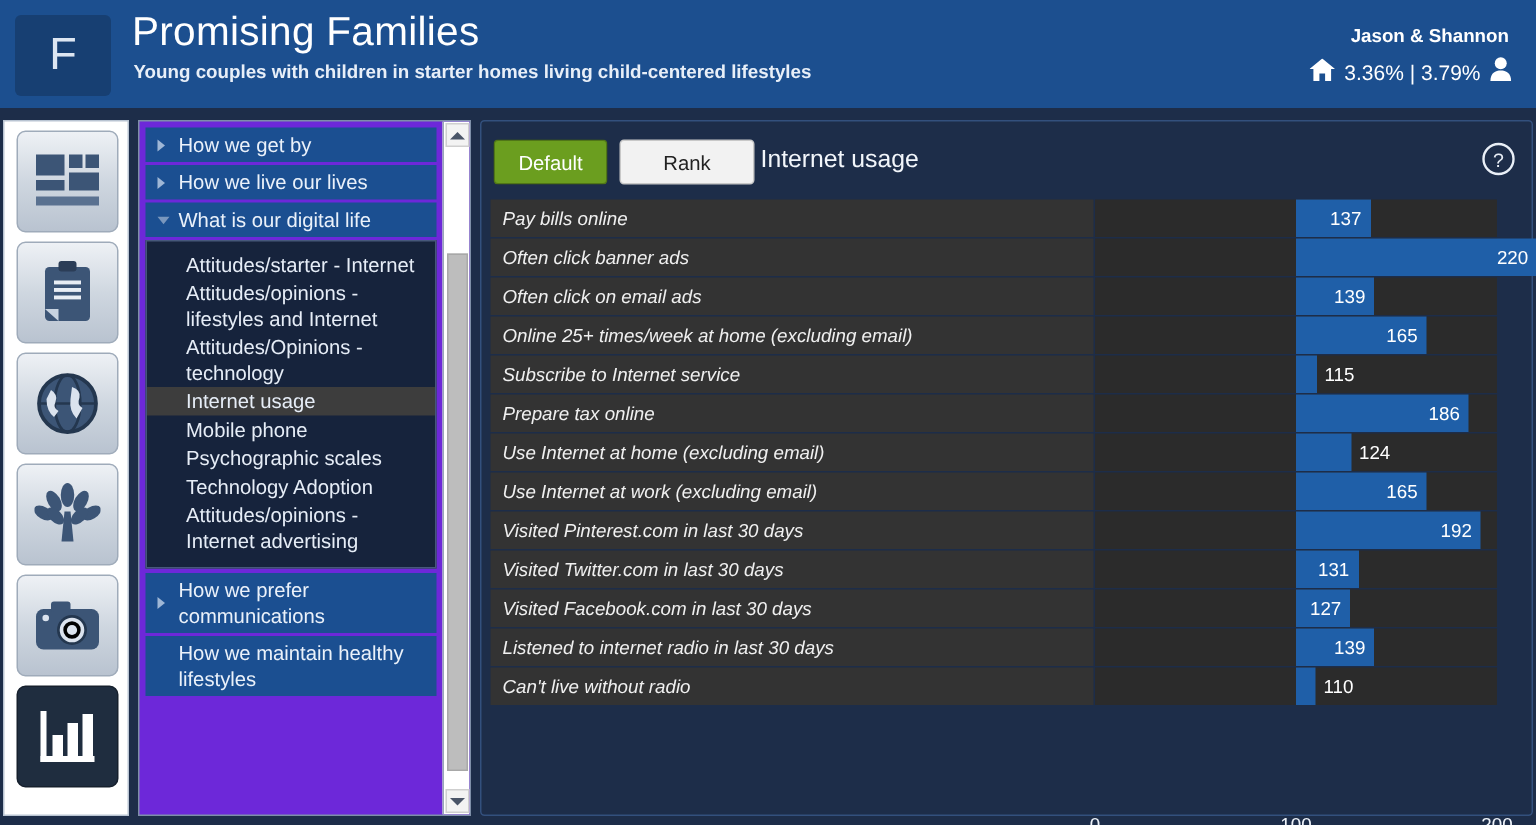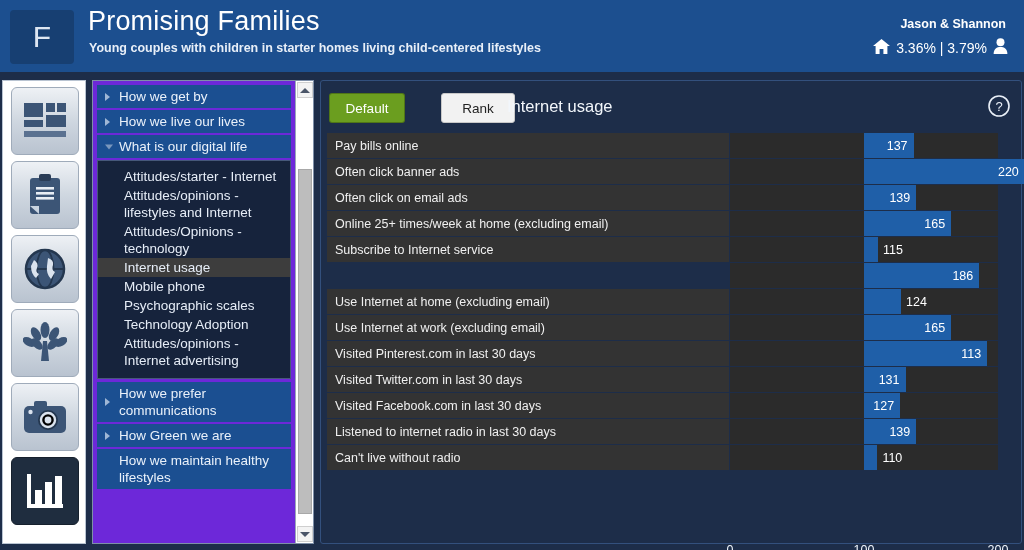--- a/index.html
+++ b/index.html
@@ -140,22 +140,22 @@
     position: absolute; top: 12px; height: 30px;
     border-radius: 3px; font-size: 13.5px;
     display: flex; align-items: center; justify-content: center;
     border: 1px solid rgba(0,0,0,.25);
   }
   .btn.default {
     left: 8px; width: 76px;
     background: #6b9e1f; color: #ffffff;
   }
   .btn.rank {
-    left: 92px; width: 74px;
-    background: #f2f2f2; color: #222222; border: 1px solid #c8c8c8; margin-left: 28px;
+    left: 92px; width: 90px;
+    background: #f2f2f2; color: #222222; border: 1px solid #c8c8c8;
   }
   .content-title {
     position: absolute; left: 186px; top: 16px;
     color: #f2f6fb; font-size: 16.5px; white-space: nowrap;
   }
   .help-icon {
     position: absolute; right: 12px; top: 13px;
     width: 24px; height: 24px;
   }
 
@@ -164,21 +164,21 @@
   }
   .row {
     position: relative; height: 25px; margin-bottom: 1px;
   }
   .row-label-cell {
     position: absolute; left: 0; top: 0; width: 402px; height: 25px;
     background: #333333;
     display: flex; align-items: center;
   }
   .row-label {
-    color: #f0f0f0; font-size: 12.5px; padding-left: 8px; white-space: nowrap;
+    color: #f0f0f0; font-size: 12.5px; padding-left: 8px; white-space: nowrap; font-style: italic;
   }
   .row-plot {
     position: absolute; left: 403px; top: 0; width: 268px; height: 25px;
     background: #2b2b2b;
   }
   .bar {
     position: absolute; top: 0; height: 25px;
     background: #1f5fa8;
     display: flex; align-items: center; justify-content: flex-end;
   }
@@ -315,21 +315,20 @@
           <div class="tree-sub">Attitudes/starter - Internet</div>
           <div class="tree-sub">Attitudes/opinions - lifestyles and Internet</div>
           <div class="tree-sub">Attitudes/Opinions - technology</div>
           <div class="tree-sub selected">Internet usage</div>
           <div class="tree-sub">Mobile phone</div>
           <div class="tree-sub">Psychographic scales</div>
           <div class="tree-sub">Technology Adoption</div>
           <div class="tree-sub">Attitudes/opinions - Internet advertising</div>
         </div>
         <div class="tree-node"><span class="tw collapsed"></span><span>How we prefer communications</span></div>
-        <div class="tree-node"><span class="tw collapsed"></span><span>How Green we are</span></div>
         <div class="tree-node"><span>How we maintain healthy lifestyles</span></div>
       </div>
 
     <div class="sb">
       <div class="sb-arrow up">
         <span class="sb-tri-up"></span>
       </div>
       <div class="sb-thumb"></div>
       <div class="sb-arrow down">
         <span class="sb-tri-down"></span>
@@ -395,20 +394,23 @@
           <div class="row-label-cell">
             <span class="row-label">Subscribe to Internet service</span>
           </div>
           <div class="row-plot">
             <div class="bar" style="left: 134px; width: 14px; background: rgb(31, 95, 168);">
               <span class="bar-val outside">115</span>
             </div>
           </div>
         </div>
         <div class="row">
+          <div class="row-label-cell">
+            <span class="row-label">Prepare tax online</span>
+          </div>
           <div class="row-plot">
             <div class="bar" style="left: 134px; width: 115.24px; background: rgb(31, 95, 168);">
               <span class="bar-val">186</span>
             </div>
           </div>
         </div>
         <div class="row">
           <div class="row-label-cell">
             <span class="row-label">Use Internet at home (excluding email)</span>
           </div>
@@ -427,21 +429,21 @@
               <span class="bar-val">165</span>
             </div>
           </div>
         </div>
         <div class="row">
           <div class="row-label-cell">
             <span class="row-label">Visited Pinterest.com in last 30 days</span>
           </div>
           <div class="row-plot">
             <div class="bar" style="left: 134px; width: 123.28px; background: rgb(31, 95, 168);">
-              <span class="bar-val">113</span>
+              <span class="bar-val">192</span>
             </div>
           </div>
         </div>
         <div class="row">
           <div class="row-label-cell">
             <span class="row-label">Visited Twitter.com in last 30 days</span>
           </div>
           <div class="row-plot">
             <div class="bar" style="left: 134px; width: 41.54px; background: rgb(31, 95, 168);">
               <span class="bar-val">131</span>

